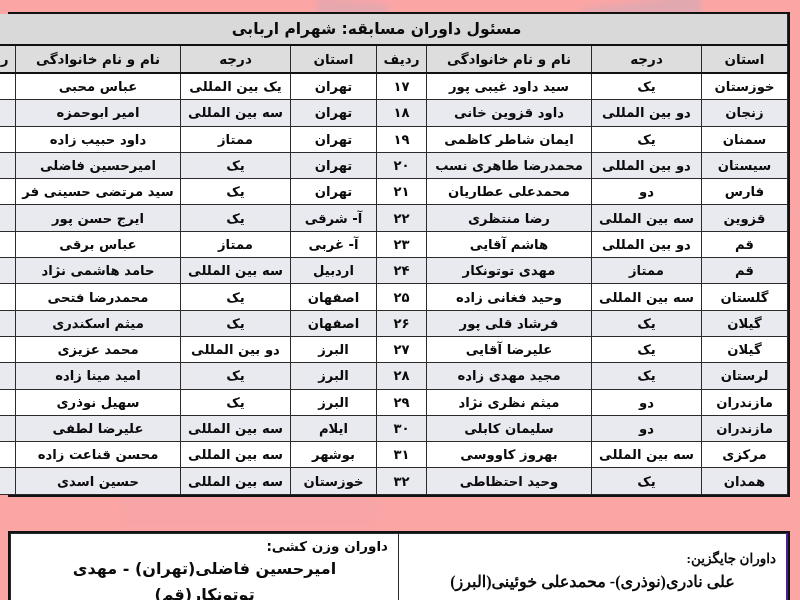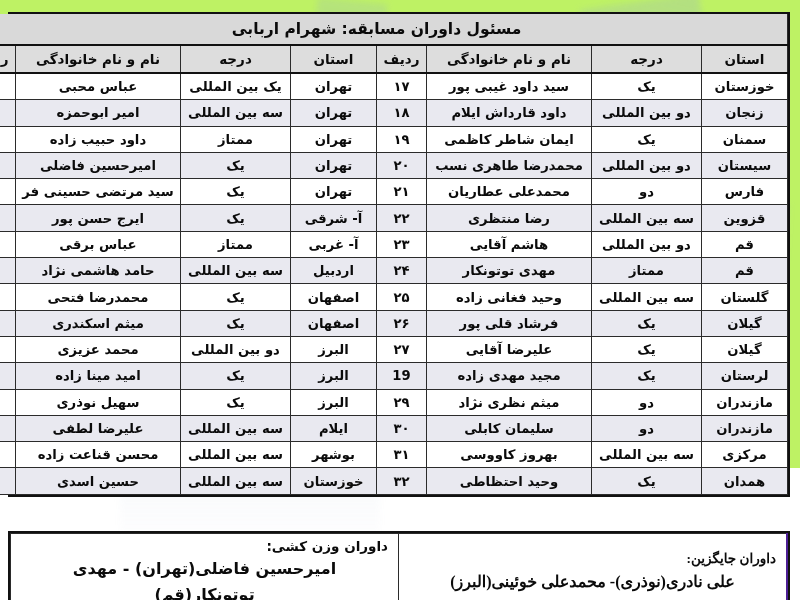--- a/index.html
+++ b/index.html
@@ -9,22 +9,22 @@
     width: 800px;
     height: 600px;
     overflow: hidden;
     background: #ffffff;
     font-family: "DejaVu Sans", "Liberation Sans", sans-serif;
   }
 
   #page {
     position: relative;
     width: 800px;
-    height: 468px;
-    background: #bef264;
+    height: 600px;
+    background: #fca5a5;
   }
 
   
   .bg-smudge {
     position: absolute;
     pointer-events: none;
     background: linear-gradient(180deg, rgba(150,175,205,0.22), rgba(185,200,220,0.05));
     filter: blur(3px);
     z-index: 0;
   }
@@ -203,21 +203,21 @@
             <td>سید داود غیبی پور</td>
             <td class="half-edge-left">۱۷</td>
             <td>تهران</td>
             <td>یک بین المللی</td>
             <td>عباس محبی</td>
             <td>۱</td>
           </tr>
           <tr class="data-row alt">
             <td>زنجان</td>
             <td>دو بین المللی</td>
-            <td>داود قارداش ایلام</td>
+            <td>داود قزوین خانی</td>
             <td class="half-edge-left">۱۸</td>
             <td>تهران</td>
             <td>سه بین المللی</td>
             <td>امیر ابوحمزه</td>
             <td>۲</td>
           </tr>
           <tr class="data-row">
             <td>سمنان</td>
             <td>یک</td>
             <td>ایمان شاطر کاظمی</td>
@@ -304,21 +304,21 @@
             <td class="half-edge-left">۲۷</td>
             <td>البرز</td>
             <td>دو بین المللی</td>
             <td>محمد عزیزی</td>
             <td>۱۱</td>
           </tr>
           <tr class="data-row alt">
             <td>لرستان</td>
             <td>یک</td>
             <td>مجید مهدی زاده</td>
-            <td class="half-edge-left">19</td>
+            <td class="half-edge-left">۲۸</td>
             <td>البرز</td>
             <td>یک</td>
             <td>امید مینا زاده</td>
             <td>۱۲</td>
           </tr>
           <tr class="data-row">
             <td>مازندران</td>
             <td>دو</td>
             <td>میثم نظری نژاد</td>
             <td class="half-edge-left">۲۹</td>

